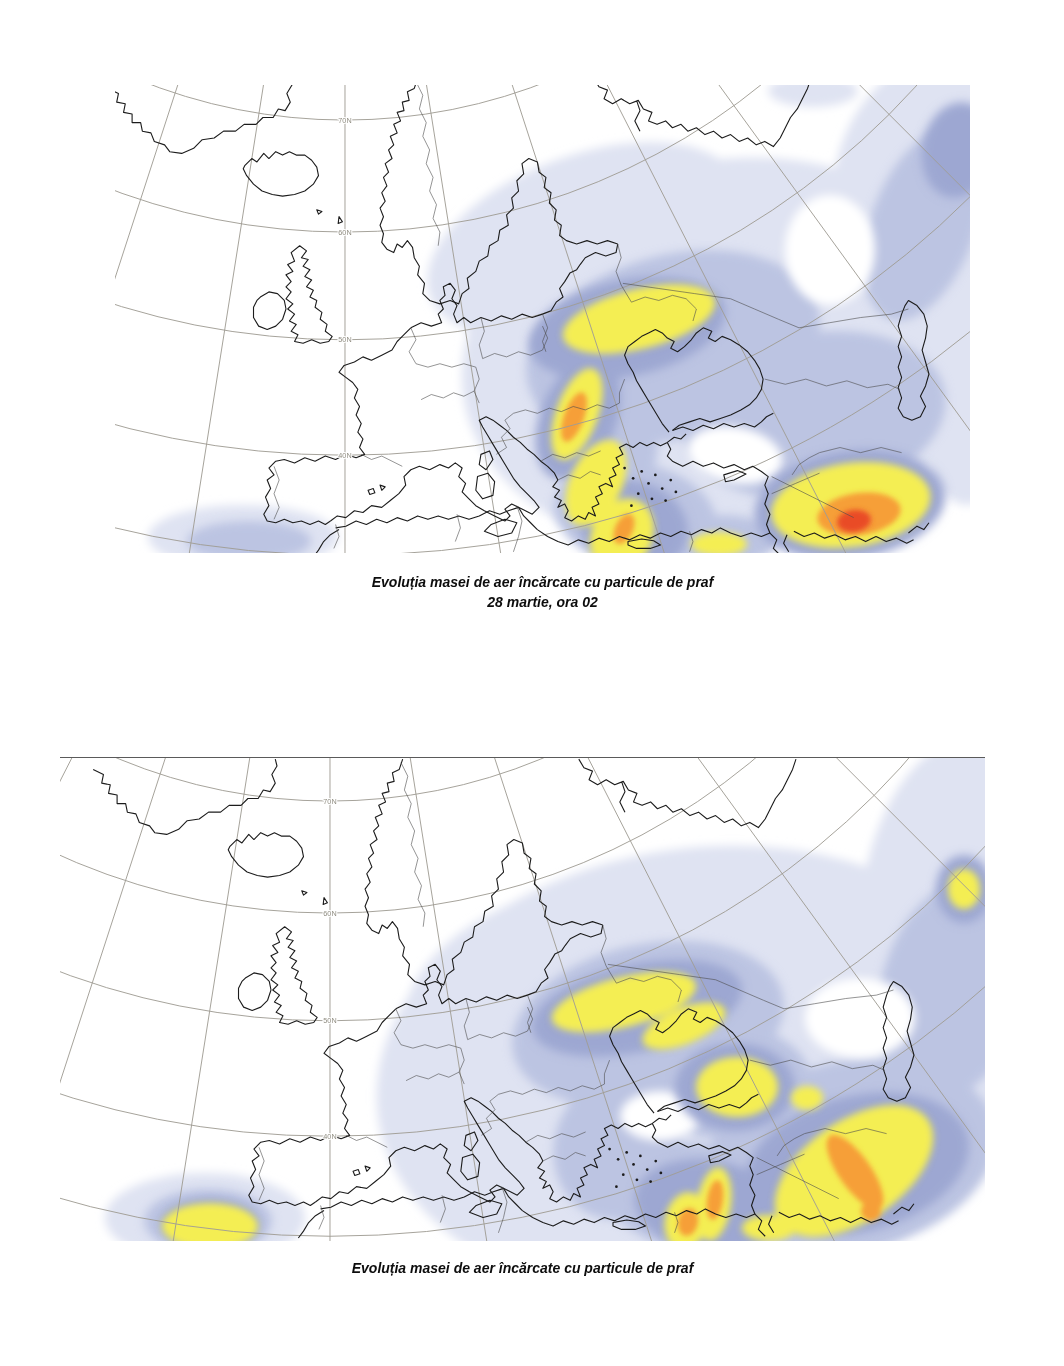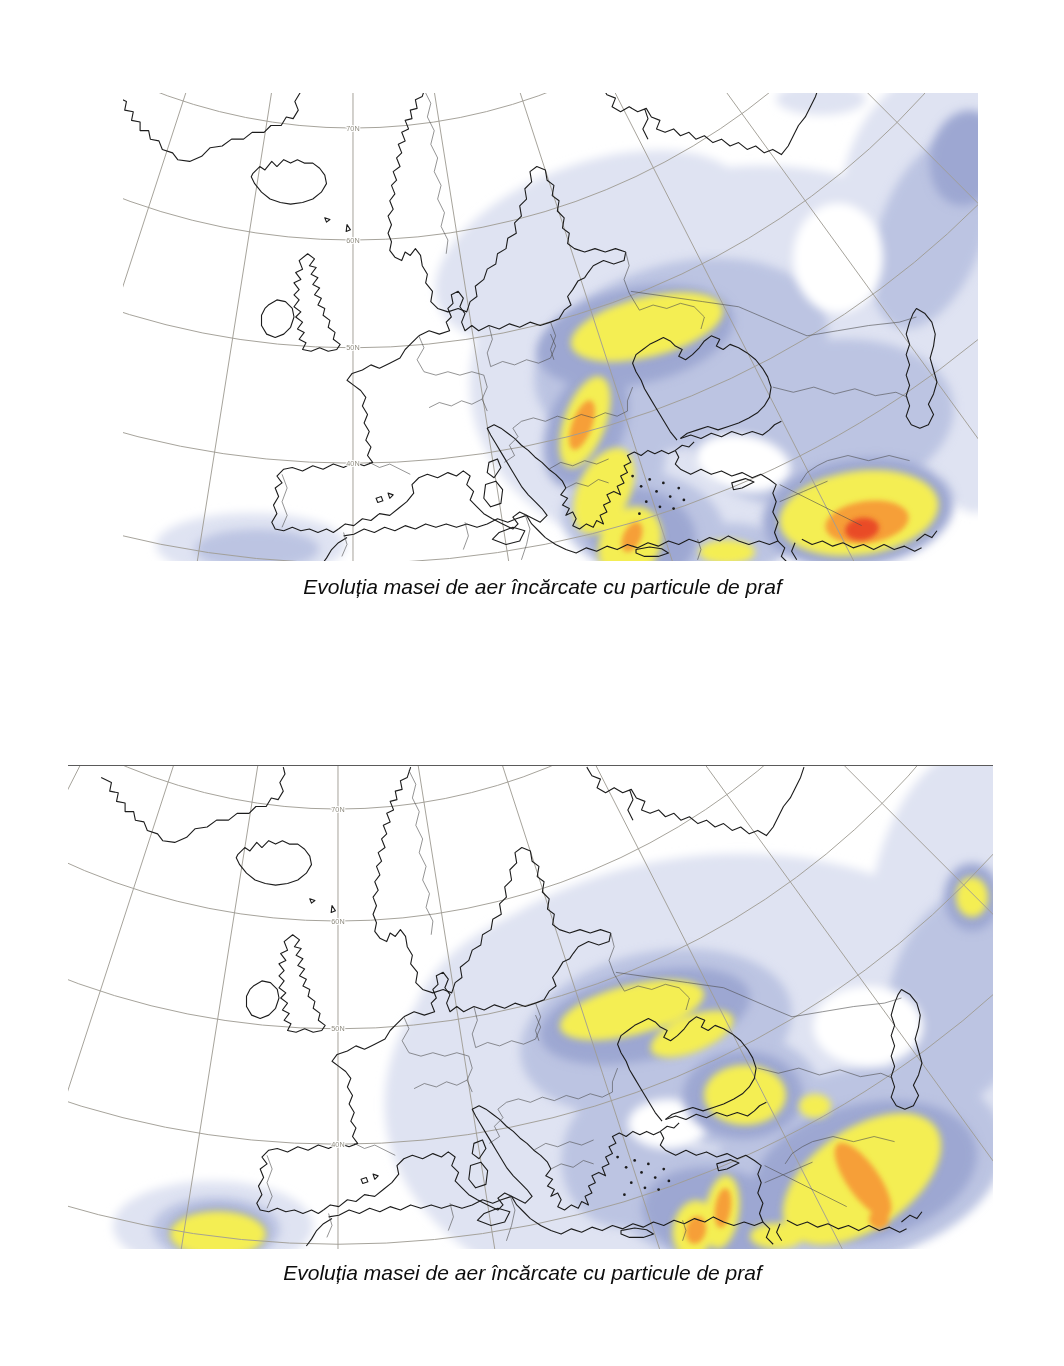--- a/index.html
+++ b/index.html
@@ -1,23 +1,23 @@
 <!DOCTYPE html>
 <html><head>
 <meta charset="utf-8">
 <style>
   html,body{margin:0;padding:0;background:#ffffff;}
   #page{position:relative;width:1064px;height:1366px;background:#ffffff;overflow:hidden;
         font-family:"Liberation Sans", sans-serif;}
-  .map-figure{position:absolute;margin:8px;padding:0;}
+  .map-figure{position:absolute;margin:0;padding:0;}
   .map-figure svg{display:block;background:#ffffff;}
   #map2-wrap svg{border-top:1px solid #5a5a5a;}
   .caption{position:absolute;text-align:center;color:#0d0d0d;
            font-family:"Liberation Sans", sans-serif;
-           font-weight:normal;font-style:italic;font-size:21px;line-height:1.45;}
+           font-weight:bold;font-style:italic;font-size:14px;line-height:1.45;}
 </style>
 </head>
 <body>
 
 <div id="page">
 
   <figure class="map-figure" id="map1-wrap" style="left:115px;top:85px;">
     <svg id="map1" width="855" height="468" viewBox="0 0 855 468">
         <defs>
           <filter id="map1-f5" x="-40%" y="-40%" width="180%" height="180%">
@@ -164,20 +164,21 @@
             <text x="269" y="175" text-anchor="middle" font-size="8.5" fill="#8f8c80" stroke="#ffffff" stroke-width="2.5" paint-order="stroke" font-family="&quot;Liberation Sans&quot;, sans-serif">60N</text>
             <text x="269" y="301" text-anchor="middle" font-size="8.5" fill="#8f8c80" stroke="#ffffff" stroke-width="2.5" paint-order="stroke" font-family="&quot;Liberation Sans&quot;, sans-serif">50N</text>
             <text x="269" y="436" text-anchor="middle" font-size="8.5" fill="#8f8c80" stroke="#ffffff" stroke-width="2.5" paint-order="stroke" font-family="&quot;Liberation Sans&quot;, sans-serif">40N</text>
           </g>
         </g>
       </svg>
   </figure>
 
   <div class="caption" style="left:115px;top:572px;width:855px;">
     <div>Evoluția masei de aer încărcate cu particule de praf</div>
+    <div>28 martie, ora 02</div>
   </div>
 
   <figure class="map-figure" id="map2-wrap" style="left:60px;top:757px;">
     <svg id="map2" width="925" height="483" viewBox="0 0 925 483">
         <defs>
           <filter id="map2-f5" x="-40%" y="-40%" width="180%" height="180%">
             <feGaussianBlur stdDeviation="5"></feGaussianBlur>
           </filter>
           <filter id="map2-f35" x="-40%" y="-40%" width="180%" height="180%">
             <feGaussianBlur stdDeviation="3.5"></feGaussianBlur>

